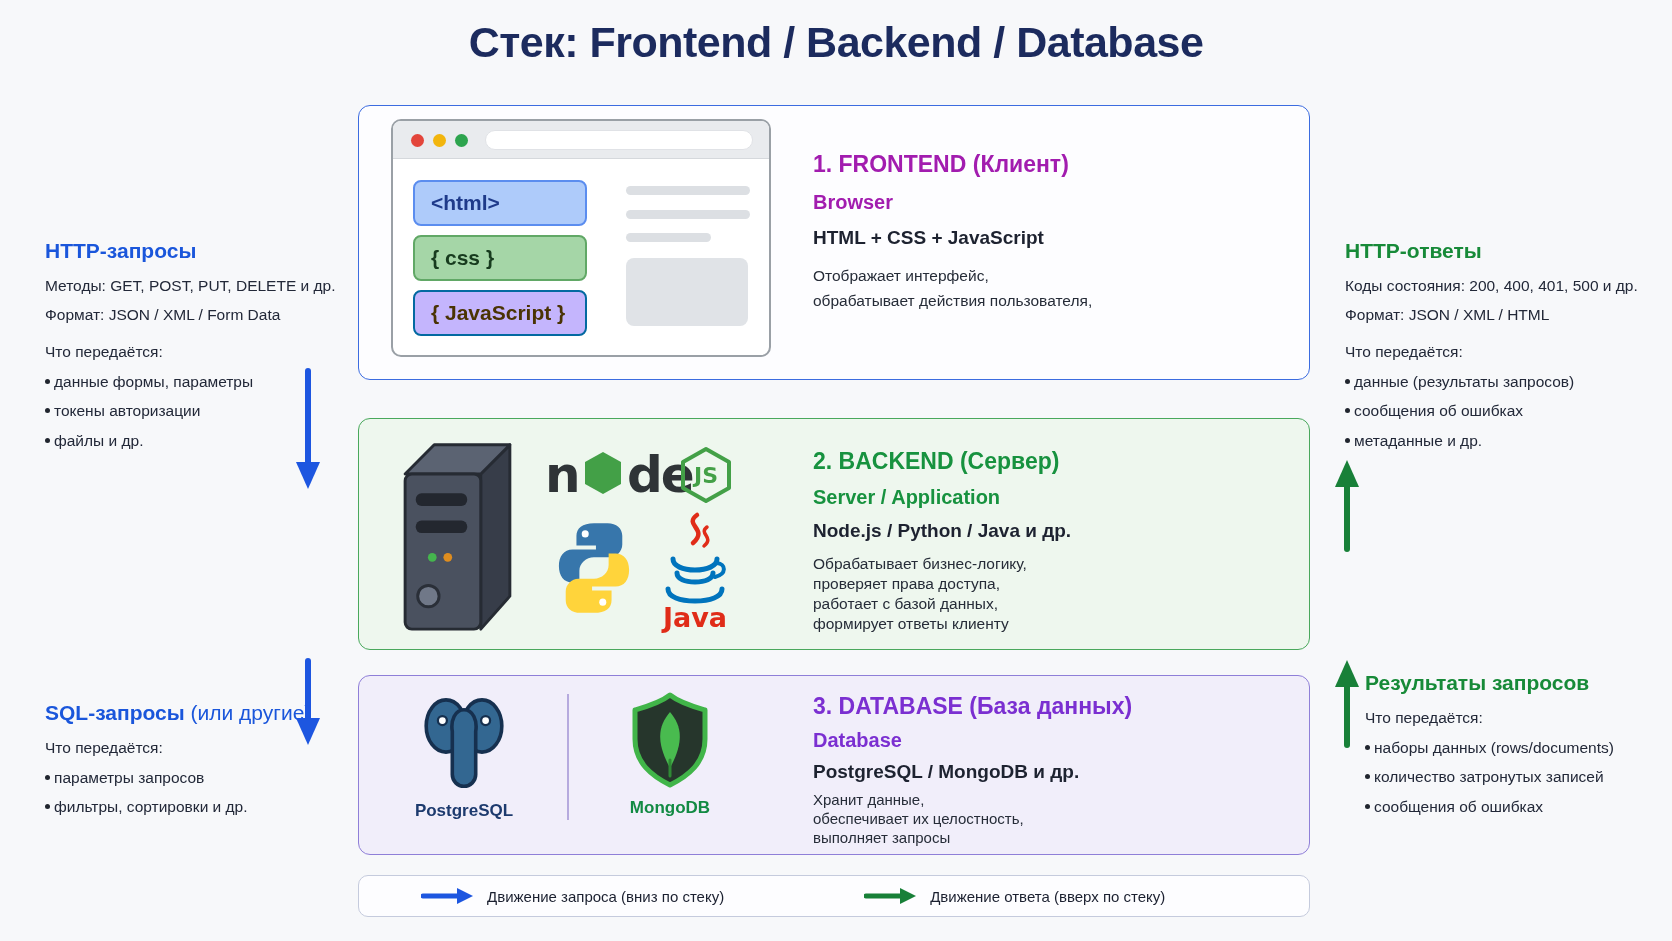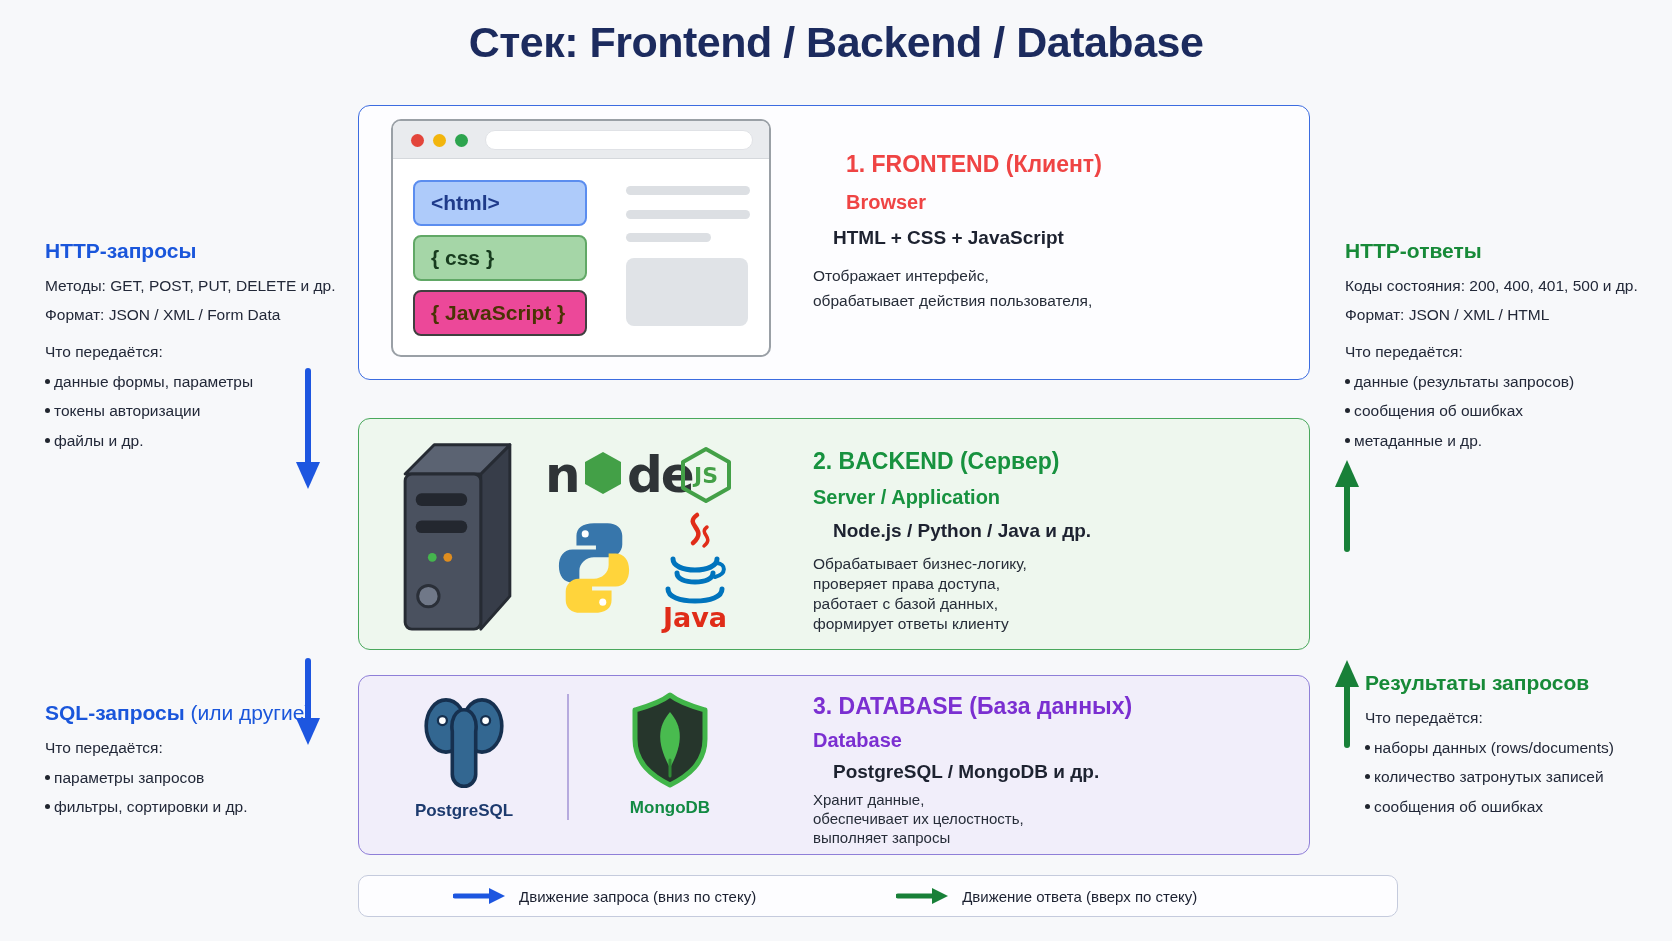--- a/index.html
+++ b/index.html
@@ -33,54 +33,54 @@
 
   
   .card { border-radius:12px; }
   .card-frontend { left:358px; top:105px; width:952px; height:275px; background:#fdfdff; border:1.5px solid #3c6ce0; }
   .card-backend  { left:358px; top:418px; width:952px; height:232px; background:#eef7ee; border:1.5px solid #49a85c; }
   .card-database { left:358px; top:675px; width:952px; height:180px; background:#f1eefa; border:1.5px solid #8f7fd8; }
 
   .card-text { position:absolute; left:454px; }
   .card-h   { font-size:23px; font-weight:bold; line-height:28px; }
   .card-sub { font-size:20px; font-weight:bold; line-height:24px; }
-  .card-tech{ font-size:19px; font-weight:600; color:#1d2230; line-height:23px;margin-left:20px; }
+  .card-tech{ font-size:19px; font-weight:600; color:#1d2230; line-height:23px; }
   .card-desc{ font-size:15.5px; color:#262c38; }
-  .fe-h, .fe-sub { color:#ef4444;margin-left:33px; }
+  .fe-h, .fe-sub { color:#a21caf; }
   .be-h, .be-sub { color:#17923f; }
   .db-h, .db-sub { color:#7b2fd1; }
 
   
   .browser { left:32px; top:13px; width:380px; height:238px; background:#ffffff;
              border:2px solid #9aa0a6; border-radius:10px; overflow:hidden; }
   .browser-header { height:38px; background:#e9ebee; border-bottom:1px solid #d5d8dc; position:relative; }
   .tl-dot { position:absolute; top:13px; width:13px; height:13px; border-radius:50%; }
   .dot-red{ left:18px; background:#e3453b; } .dot-yellow{ left:40px; background:#f2b50d; } .dot-green{ left:62px; background:#2da44e; }
   .url-bar { position:absolute; left:92px; top:9px; right:16px; height:20px; background:#ffffff;
              border:1px solid #e0e2e6; border-radius:10px; }
   .code-box { position:absolute; left:20px; width:174px; height:46px; border-radius:8px;
               display:flex; align-items:center; padding-left:16px;
               font-size:21px; font-weight:600; }
   .box-html { top:59px;  background:#aecbfa; border:2px solid #5b8def; color:#1e3a8a; }
   .box-css  { top:114px; background:#a5d6a7; border:2px solid #61a866; color:#173b1e; }
-  .box-js   { top:169px; background:#ec4899; border:2px solid #404040; color:#4a3304; }
+  .box-js   { top:169px; background:#c4b5fd; border:2px solid #0369a1; color:#4a3304; }
   .skel-bar { position:absolute; left:233px; height:9px; border-radius:5px; background:#dcdfe3; }
   .skel-block { position:absolute; left:233px; top:137px; width:122px; height:68px; border-radius:8px; background:#e0e3e7; }
 
   
   .logo-group { position:absolute; width:110px; text-align:center; }
   .logo-label { font-size:17px; font-weight:bold; margin-top:3px; }
   .pg-label { color:#1d3a6e; }
   .mongo-label { color:#128a43; }
   .db-divider { position:absolute; left:208px; top:18px; width:2px; height:126px; background:#b6aade; }
 
   
-  .legend { left:358px; top:875px; width:1040px; height:42px; background:#fdfdff;
+  .legend { left:358px; top:875px; width:952px; height:42px; background:#fdfdff;
             border:1.5px solid #c5cbdd; border-radius:10px;
-            display:flex; align-items:center; padding-left:94px; gap:140px; }
+            display:flex; align-items:center; padding-left:62px; gap:140px; }
   .legend-item { display:flex; align-items:center; gap:12px; font-size:15px; color:#1b2030; }
 
   svg { display:block; }
 </style>
 </head>
 <body>
 
 <div class="abs page-title">Стек: Frontend / Backend / Database</div>
 
 <div class="abs side-sec" style="left:45px; top:238px; width:300px;">

